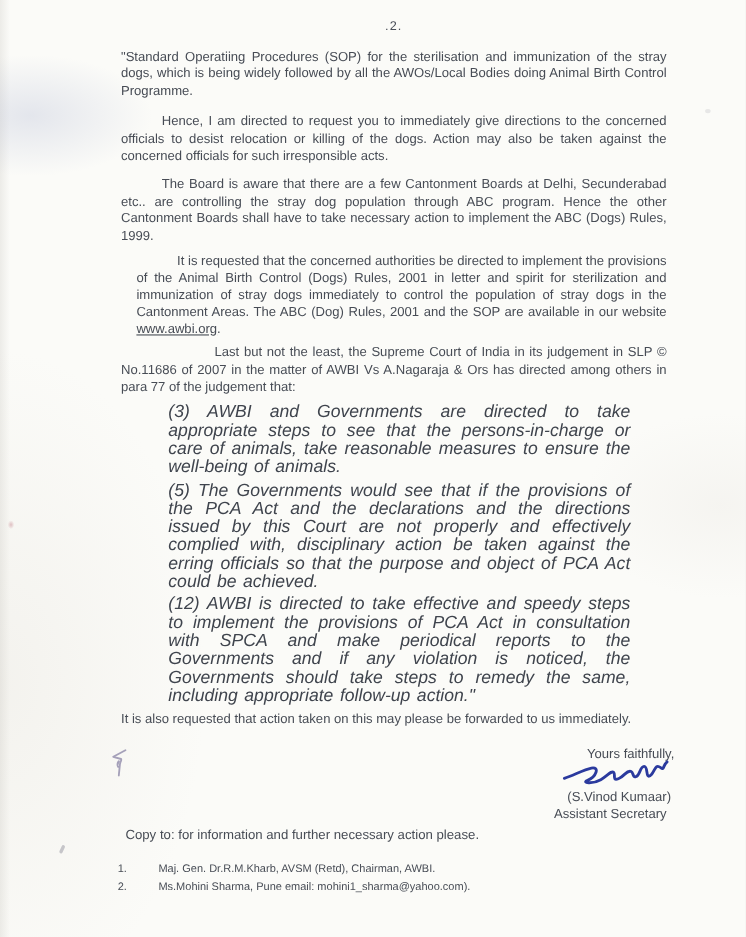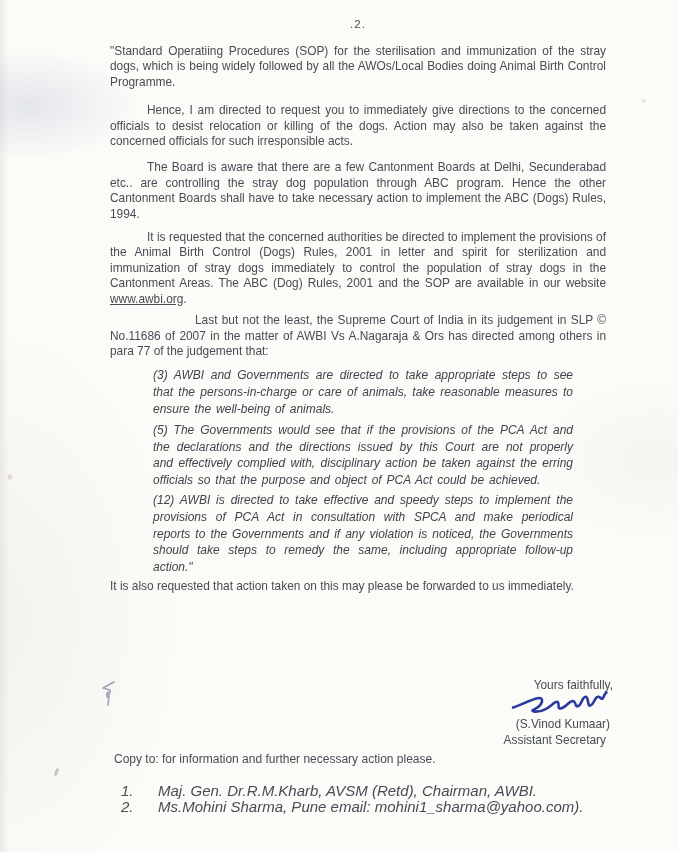--- a/index.html
+++ b/index.html
@@ -19,41 +19,41 @@
       #fbfbf8;
     color:#474c55;
   }
   .content{position:absolute;left:110px;top:18px;width:496px;}
   .pagenum{font-size:11.5px;letter-spacing:1px;text-align:center;margin:0 0 14px 0;color:#4a4f59;}
   p{margin:0;}
   .b{font-size:11.9px;line-height:15.4px;text-align:justify;color:#474c55;}
   .mb13{margin-bottom:13px;}
   .mb11{margin-bottom:11px;}
   .mb8{margin-bottom:8px;}
-  .mb6{margin-bottom:6px;}
+  .mb6{margin-bottom:6px;margin-left:14px;}
   .mb5{margin-bottom:5px;}
   .mb4{margin-bottom:4px;}
   .ind1{text-indent:37px;}
   .ind2{text-indent:85px;}
   .u{text-decoration:underline;}
   .q{
-    font-style:italic;font-size:12px;line-height:16.6px;
+    font-style:italic;font-size:16px;line-height:16.6px;
     margin-left:43px;width:420px;text-align:justify;
     color:#3f444d;word-spacing:1.5px;
   }
   .signblock{
     position:absolute;top:678px;right:65px;
     display:flex;flex-direction:column;align-items:flex-end;
     font-size:11.9px;color:#474c55;line-height:14px;
   }
   .sig{margin:-2px 2px -6px 0;transform:rotate(-3deg);}
   .signame{margin:3px 3px 0 0;}
   .sigtitle{margin:2px 7px 0 0;}
   .copyline{position:absolute;left:114px;top:752px;font-size:12px;color:#474c55;}
-  .recipients{position:absolute;left:121px;top:783px;font-size:15px;color:#474c55;line-height:15.8px;font-style:italic;}
+  .recipients{position:absolute;left:107px;top:783px;font-size:10px;color:#474c55;line-height:15.8px;}
   .recip .num{display:inline-block;width:37px;}
   .penmark{position:absolute;left:99px;top:679px;opacity:0.75;}
   .speck1{position:absolute;left:7px;top:473px;width:6px;height:8px;
     background:radial-gradient(rgba(192,122,132,0.45), transparent 70%);}
   .speck2{position:absolute;left:55px;top:768px;width:3px;height:8px;
     background:rgba(122,122,138,0.40);transform:rotate(25deg);border-radius:2px;}
   .speck3{position:absolute;left:641px;top:99px;width:5px;height:4px;
     background:rgba(170,170,180,0.25);border-radius:50%;}
 </style>
 </head>
@@ -61,21 +61,21 @@
 
 <div class="paper">
 
   <div class="content">
     <div class="pagenum">.2.</div>
 
     <p class="b mb13">"Standard Operatiing Procedures (SOP) for the sterilisation and immunization of the stray dogs, which is being widely followed by all the AWOs/Local Bodies doing Animal Birth Control Programme.</p>
 
     <p class="b ind1 mb11">Hence, I am directed to request you to immediately give directions to the concerned officials to desist relocation or killing of the dogs. Action may also be taken against the concerned officials for such irresponsible acts.</p>
 
-    <p class="b ind1 mb8">The Board is aware that there are a few Cantonment Boards at Delhi, Secunderabad etc.. are controlling the stray dog population through ABC program. Hence the other Cantonment Boards shall have to take necessary action to implement the ABC (Dogs) Rules, 1994.</p>
+    <p class="b ind1 mb8">The Board is aware that there are a few Cantonment Boards at Delhi, Secunderabad etc.. are controlling the stray dog population through ABC program. Hence the other Cantonment Boards shall have to take necessary action to implement the ABC (Dogs) Rules, 1999.</p>
 
     <p class="b ind1 mb6"><span>It is requested that the concerned authorities be directed to implement the provisions of the Animal Birth Control (Dogs) Rules, 2001 in letter and spirit for sterilization and immunization of stray dogs immediately to control the population of stray dogs in the Cantonment Areas. The ABC (Dog) Rules, 2001 and the SOP are available in our website </span><span class="u">www.awbi.org</span><span>.</span></p>
 
     <p class="b ind2 mb8">Last but not the least, the Supreme Court of India in its judgement in SLP © No.11686 of 2007 in the matter of AWBI Vs A.Nagaraja &amp; Ors has directed among others in para 77 of the judgement that:</p>
 
     <p class="q mb5">(3) AWBI and Governments are directed to take appropriate steps to see that the persons-in-charge or care of animals, take reasonable measures to ensure the well-being of animals.</p>
     <p class="q mb4">(5) The Governments would see that if the provisions of the PCA Act and the declarations and the directions issued by this Court are not properly and effectively complied with, disciplinary action be taken against the erring officials so that the purpose and object of PCA Act could be achieved.</p>
     <p class="q mb4">(12) AWBI is directed to take effective and speedy steps to implement the provisions of PCA Act in consultation with SPCA and make periodical reports to the Governments and if any violation is noticed, the Governments should take steps to remedy the same, including appropriate follow-up action."</p>
 
     <p class="b">It is also requested that action taken on this may please be forwarded to us immediately.</p>

